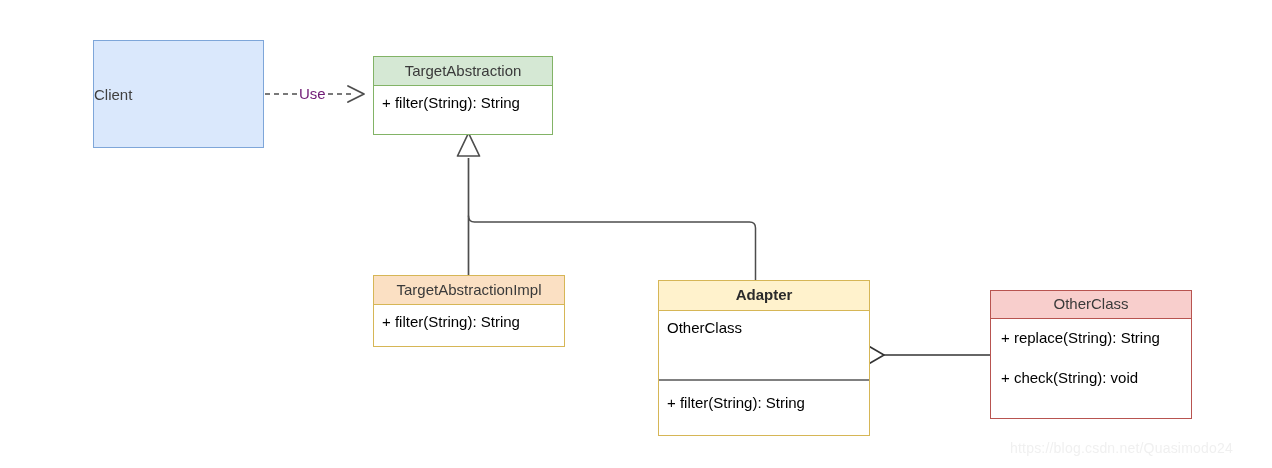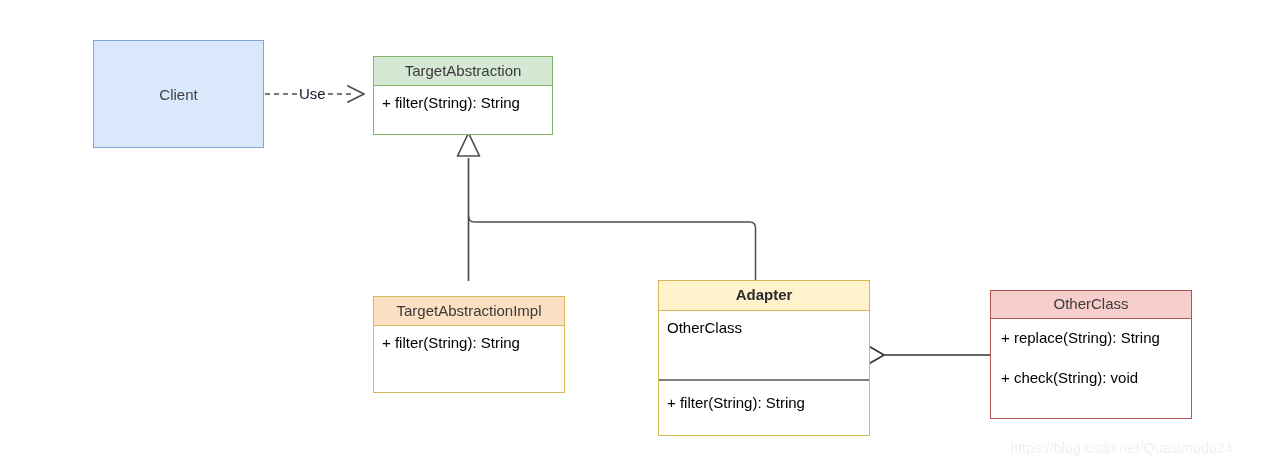--- a/index.html
+++ b/index.html
@@ -54,21 +54,20 @@
   
   #client-node {
     left: 93px;
     top: 40px;
     width: 171px;
     height: 108px;
     background: #dae8fc;
     border: 1px solid #7ea6d9;
     display: flex;
     align-items: center;
-    justify-content: center;
   }
   #client-node .plain-label {
     font-size: 15px;
     color: #3f3f3f;
   }
   
   #target-abstraction-node {
     left: 373px;
     top: 56px;
     width: 180px;
@@ -76,23 +75,23 @@
     border: 1px solid #82b366;
   }
   #target-abstraction-node .title {
     height: 29px;
     background: #d5e8d4;
     border-bottom: 1px solid #82b366;
   }
   
   #target-abstraction-impl-node {
     left: 373px;
-    top: 296px;
+    top: 275px;
     width: 192px;
-    height: 97px;
+    height: 72px;
     border: 1px solid #d6b656;
   }
   #target-abstraction-impl-node .title {
     height: 29px;
     background: #fbe0c3;
     border-bottom: 1px solid #d6b656;
   }
   
   #adapter-node {
     left: 658px;
@@ -132,21 +131,21 @@
     padding-top: 9px;
   }
   #other-class-node .op-line {
     padding: 0 0 0 2px;
     margin-bottom: 20px;
   }
   
   .edge-label {
     position: absolute;
     font-size: 15px;
-    color: #0f172a;
+    color: #701a75;
     background: #ffffff;
     padding: 0 2px;
     z-index: 3;
     white-space: nowrap;
   }
   #use-label {
     left: 297px;
     top: 85px;
   }
   

